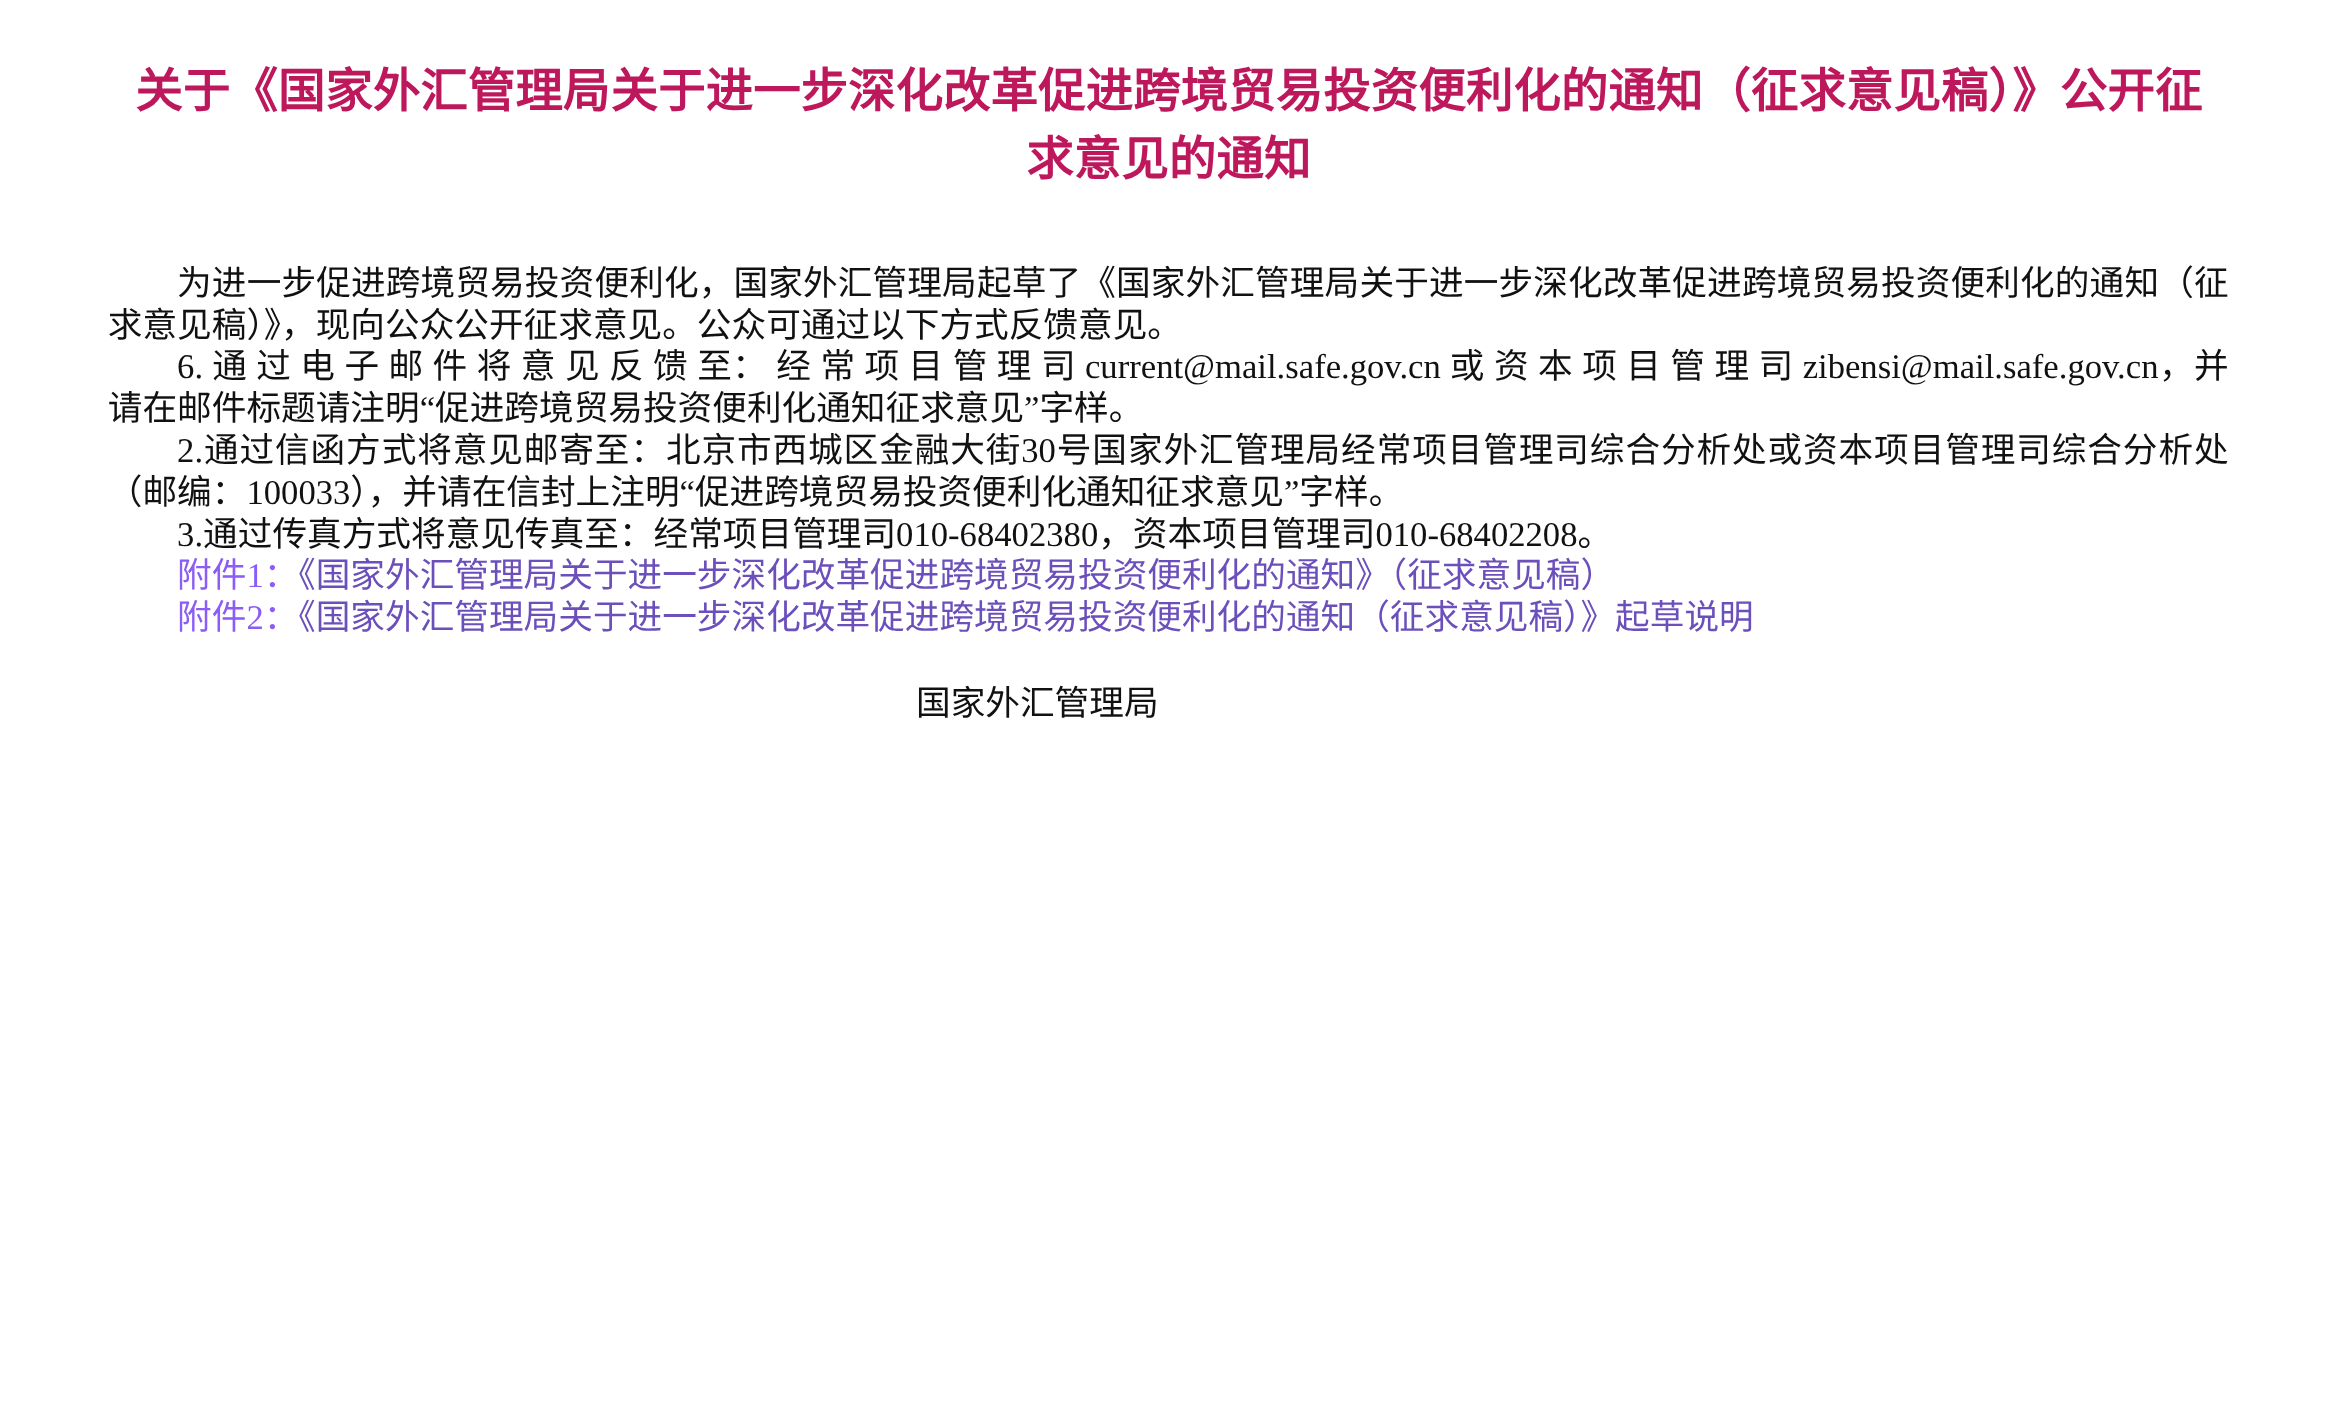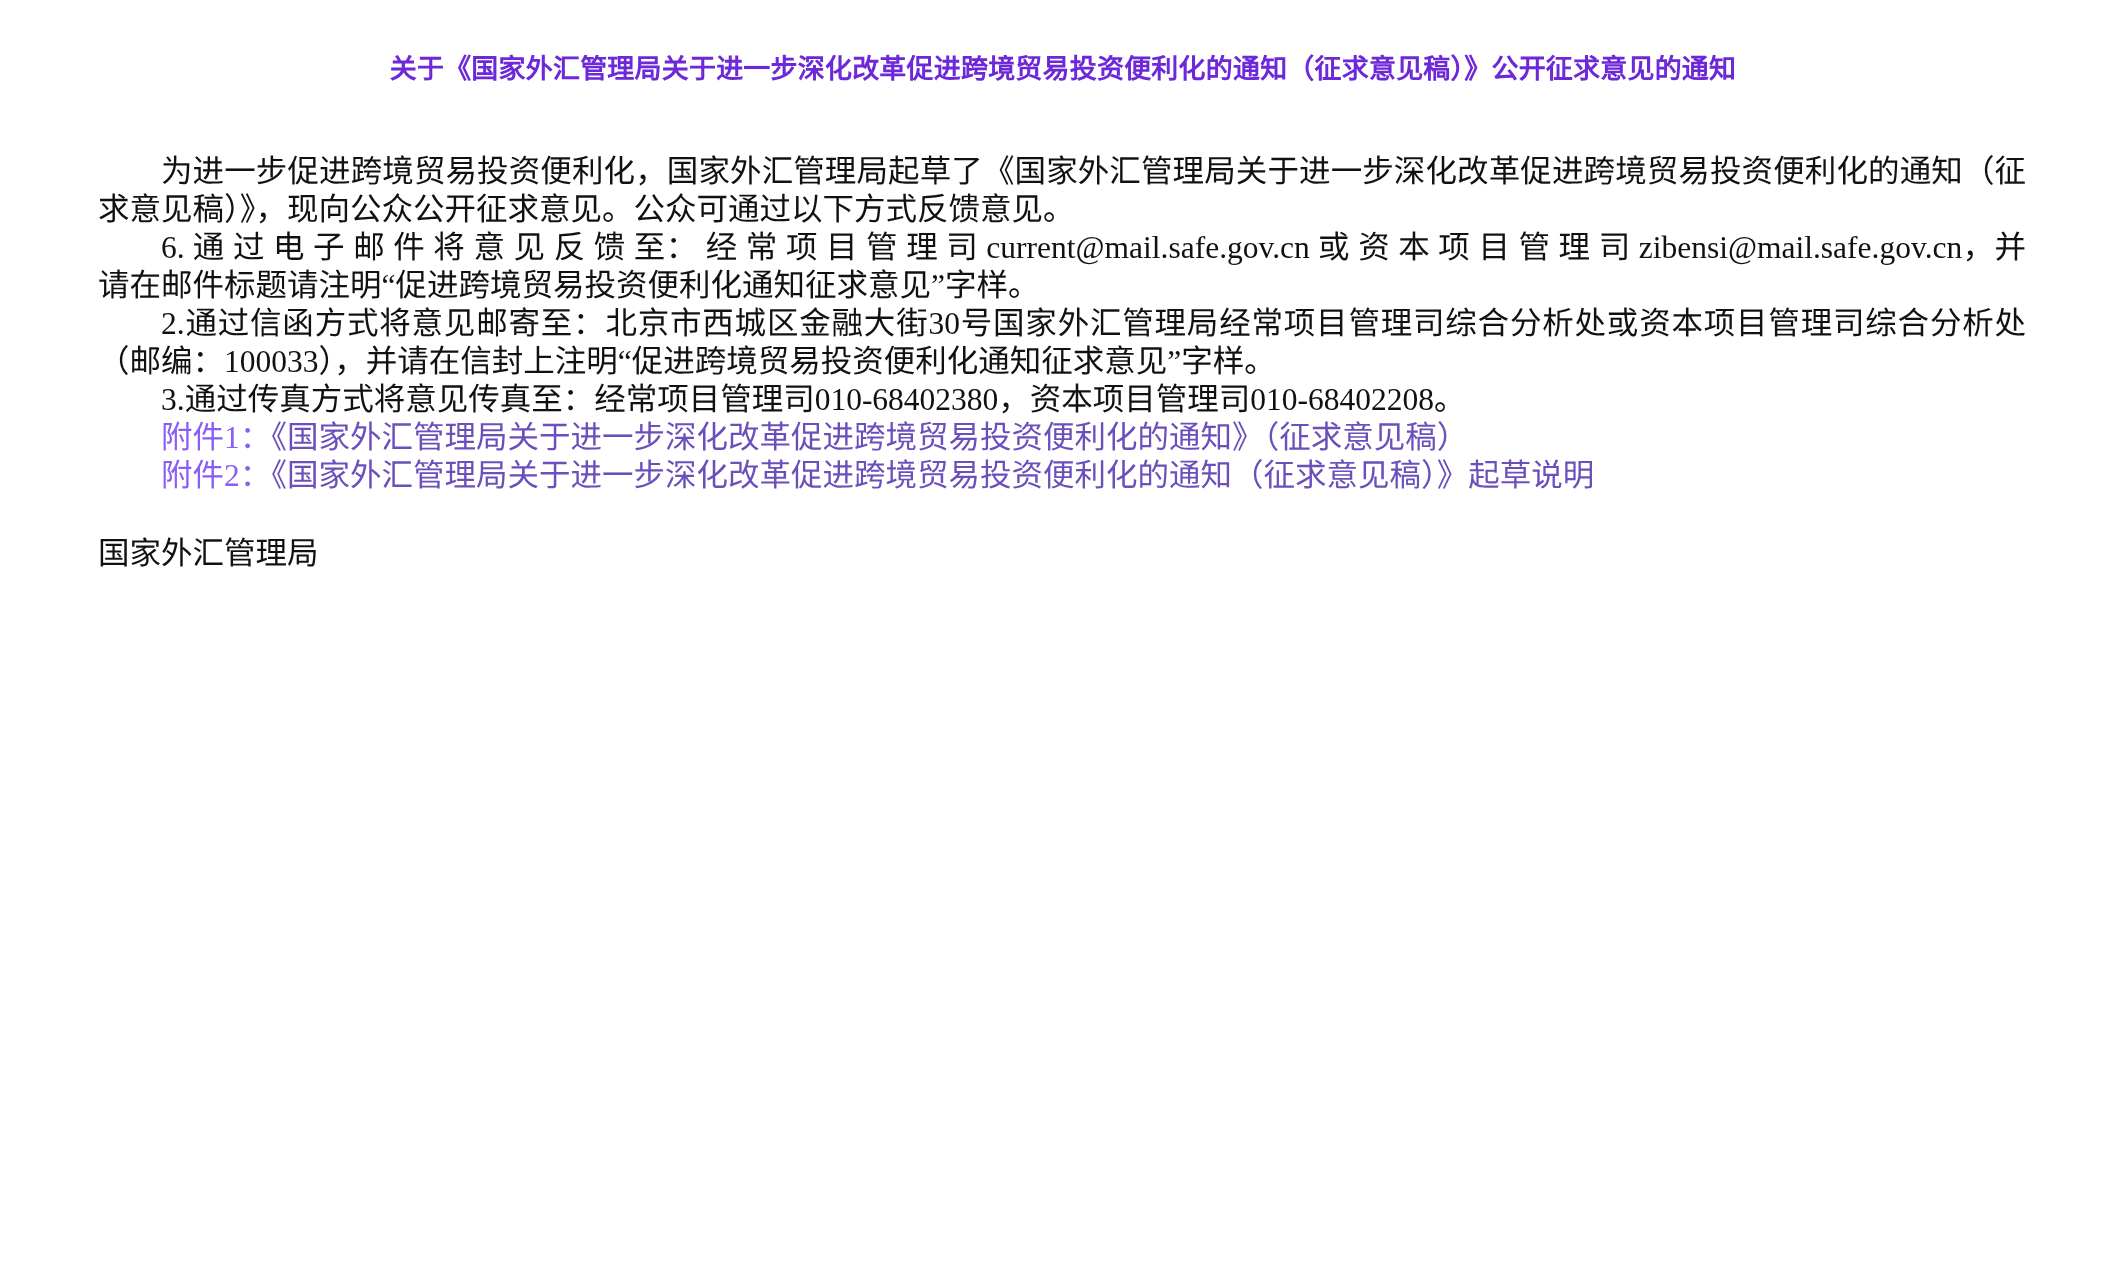--- a/index.html
+++ b/index.html
@@ -19,24 +19,24 @@
     width: 2126px;
     height: 1282px;
     box-sizing: border-box;
     padding: 0;
     background: #ffffff;
   }
   .doc-title {
     margin: 0;
     padding: 52px 120px 0 120px;
     text-align: center;
-    color: #6d28d9;
-    font-family: Liberation Mono, monospace;
+    color: #be185d;
+    font-family: Liberation Sans, sans-serif;
     font-weight: bold;
-    font-size: 27px;
+    font-size: 43px;
     line-height: 1.45;
     letter-spacing: 0.2px;
   }
   .body-block {
     padding: 0 100px 0 98px;
     margin-top: 62px;
   }
   p.para {
     margin: 0 0 0 0;
     font-size: 31.5px;
@@ -53,21 +53,21 @@
   .mono-latin {
     font-family: "Liberation Serif", "DejaVu Serif", serif;
   }
   .link {
     color: #6b4fbb;
     margin-top: 14px;
   }
   .sign-block {
     margin-top: 28px;
     padding-right: 238px;
-    text-align: left;
+    text-align: center;
   }
   .sign-block .sign-line {
     font-size: 31.5px;
     line-height: 62px;
     color: #111111;
   }
   .attach-label {
     color: #8b5cf6;
   }
 </style>

